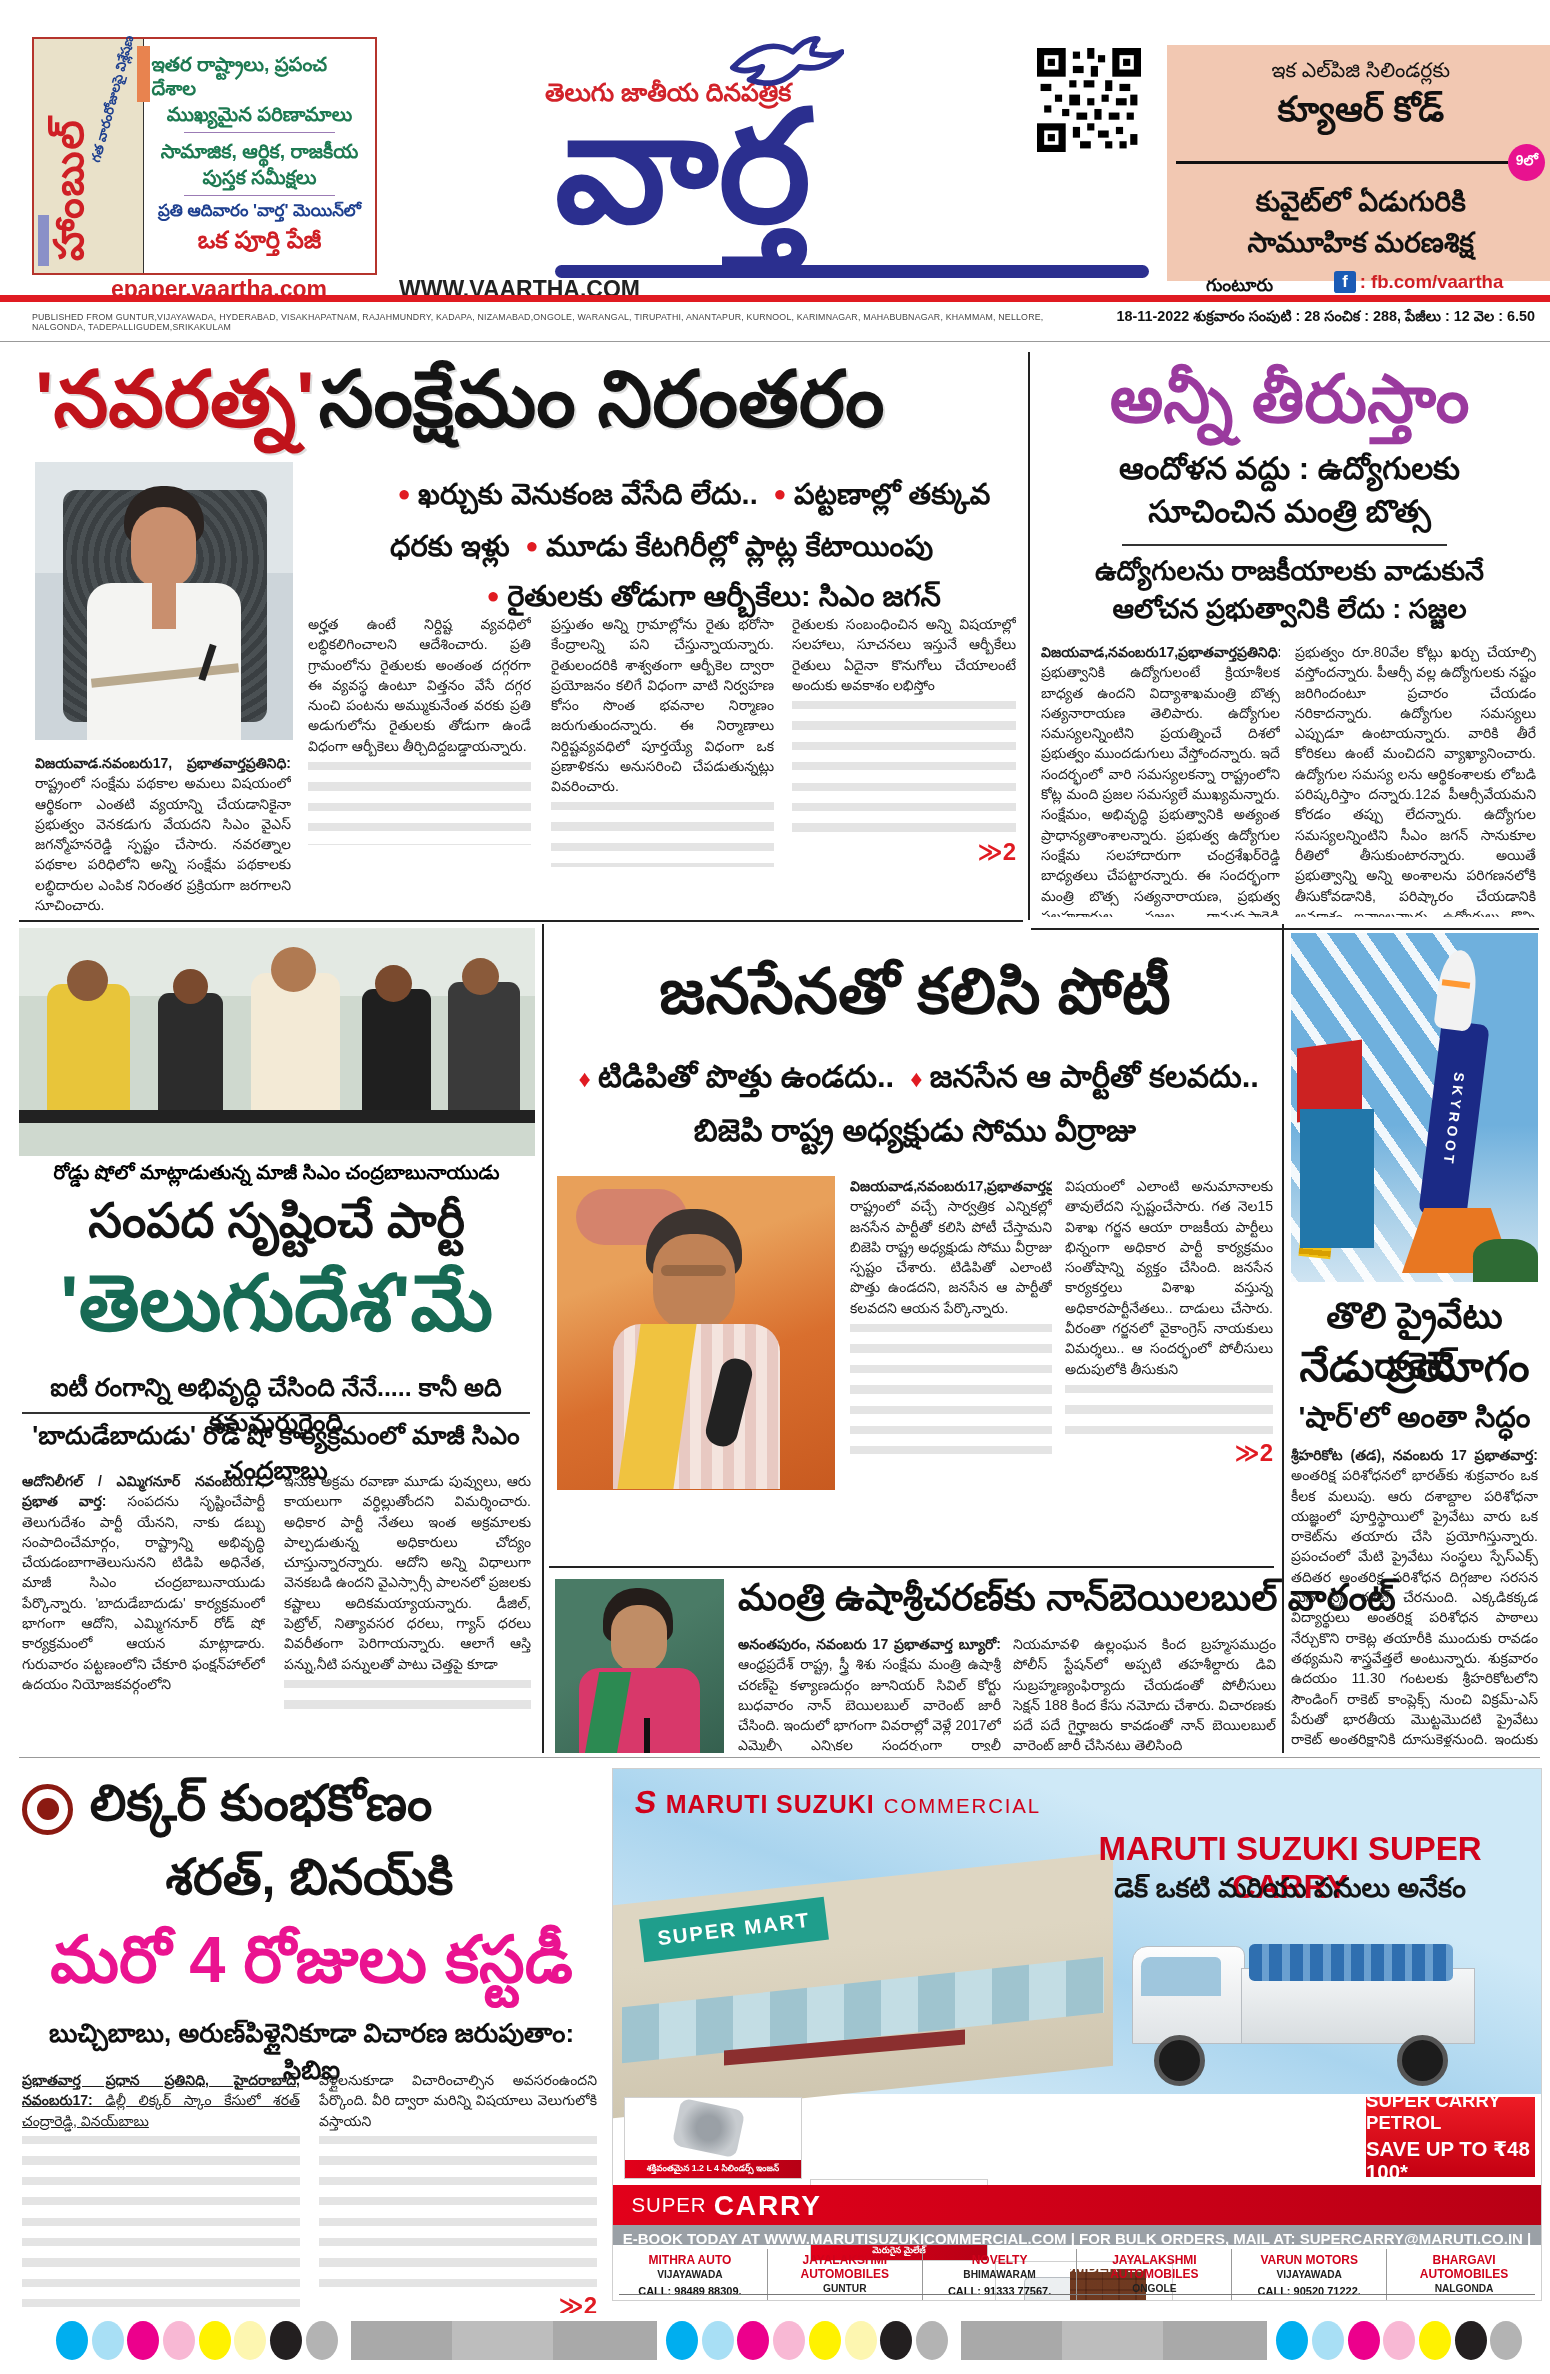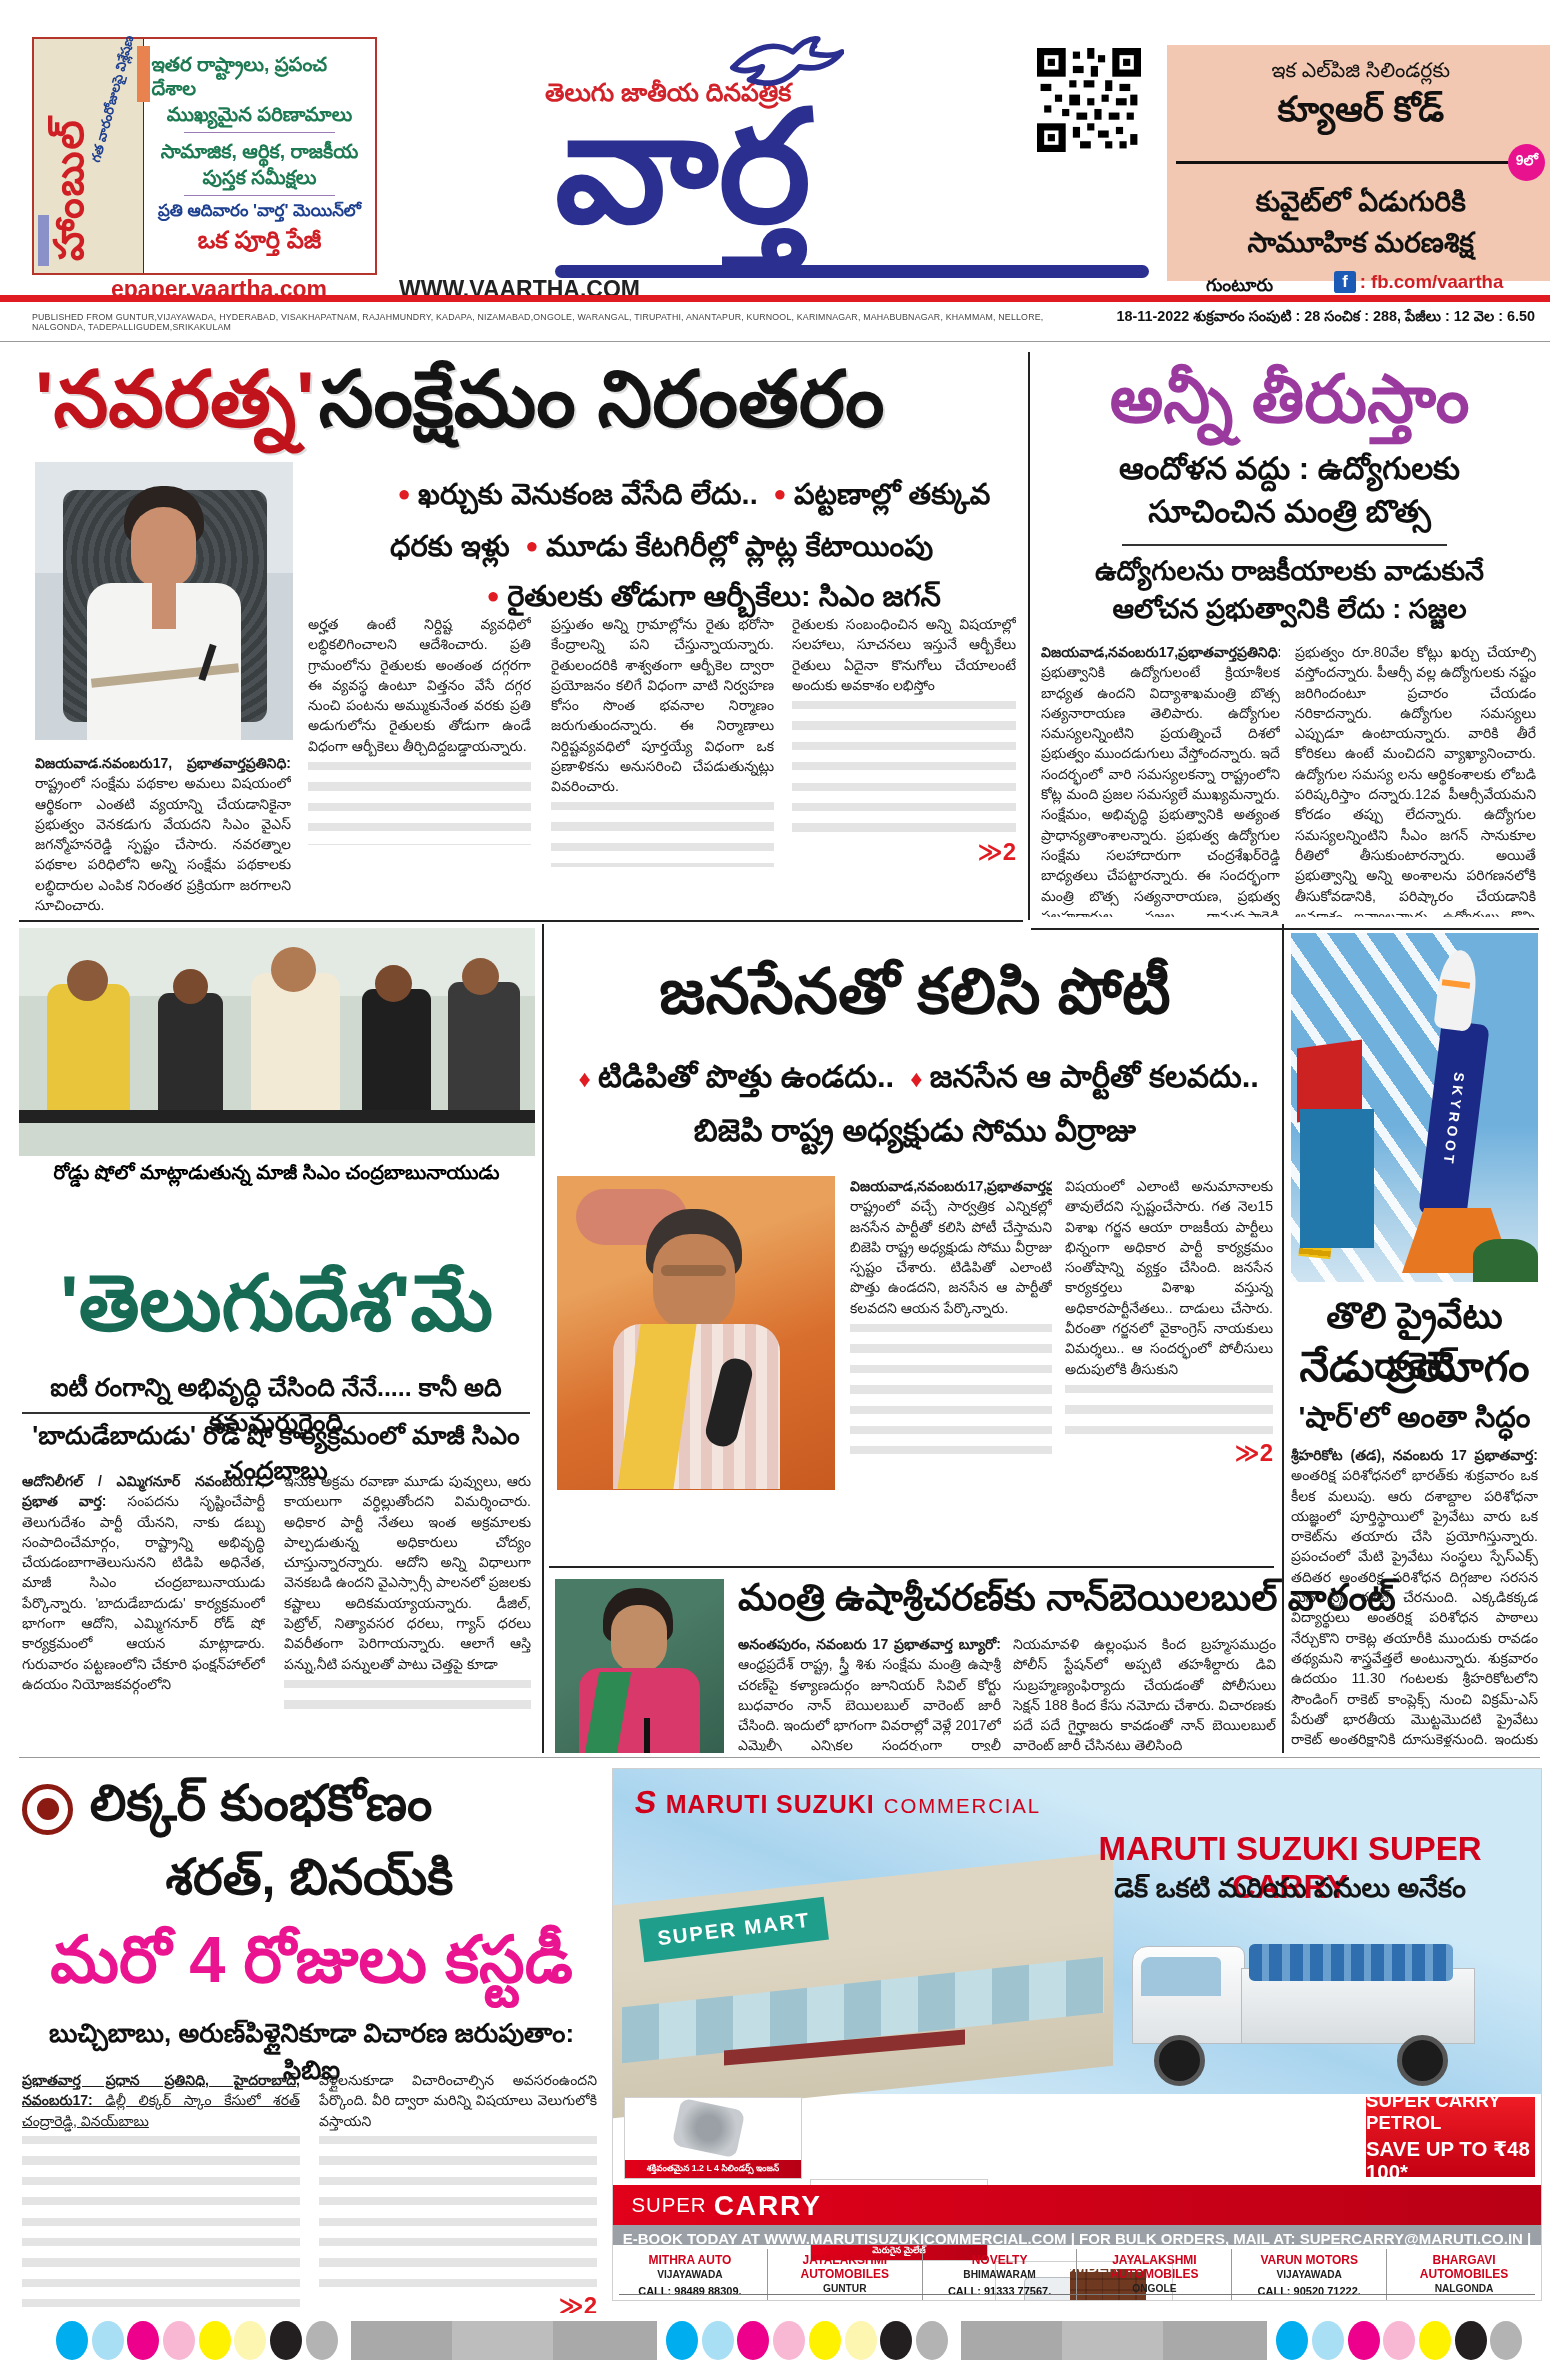--- a/index.html
+++ b/index.html
@@ -222,20 +222,21 @@
     <div class="abs" style="left:154px;top:41px;width:35px;height:35px;background:#7a4a2e;border-radius:50%;"></div>
     <div class="abs" style="left:232px;top:45px;width:89px;height:150px;background:#f3ead6;border-radius:15px 15px 0 0;"></div>
     <div class="abs" style="left:252px;top:18.6px;width:45px;height:45px;background:#b07a52;border-radius:50%;"></div>
     <div class="abs" style="left:343px;top:61px;width:69px;height:134px;background:#1f1f1f;border-radius:11px 11px 0 0;"></div>
     <div class="abs" style="left:356px;top:37px;width:37px;height:37px;background:#7a4a2e;border-radius:50%;"></div>
     <div class="abs" style="left:429px;top:54px;width:72px;height:141px;background:#3a3a3a;border-radius:11px 11px 0 0;"></div>
     <div class="abs" style="left:443px;top:30px;width:37px;height:37px;background:#8a5a3a;border-radius:50%;"></div>
     <div class="abs" style="left:0;top:182px;width:516px;height:13px;background:#222;"></div>
   </div>
   <div class="abs cap ctr" style="left:18.6px;top:1161px;width:516px;">రోడ్డు షోలో మాట్లాడుతున్న మాజీ సిఎం చంద్రబాబునాయుడు</div>
+  <div class="abs b ctr" style="left:18.6px;top:1193px;width:516px;font-size:48px;color:#141414;">సంపద సృష్టించే పార్టీ</div>
   <div class="abs b ctr" style="left:18.6px;top:1258px;width:516px;font-size:78px;color:#176a54;">'తెలుగుదేశ'మే</div>
   <div class="abs b ctr" style="left:22px;top:1373px;width:508px;font-size:25px;">ఐటీ రంగాన్ని అభివృద్ధి చేసింది నేనే..... కానీ అది కనుమరుగైంది</div>
   <div class="abs" style="left:22px;top:1412px;width:508px;height:1.9px;background:#333;"></div>
   <div class="abs b ctr" style="left:22px;top:1421px;width:508px;font-size:25px;">'బాదుడేబాదుడు' రోడ్ షో కార్యక్రమంలో మాజీ సిఎం చంద్రబాబు</div>
   <div class="abs body-txt" style="left:22px;top:1471px;width:243px;height:269px;overflow:hidden;">
     <b>ఆదోనిలీగల్ / ఎమ్మిగనూర్ నవంబరు17, ప్రభాత వార్త:</b>
     <span>సంపదను సృష్టించేపార్టీ తెలుగుదేశం పార్టీ యేనని, నాకు డబ్బు సంపాదించేమార్గం, రాష్ట్రాన్ని అభివృద్ధి చేయడంబాగాతెలుసునని టిడిపి అధినేత, మాజీ సిఎం చంద్రబాబునాయుడు పేర్కొన్నారు. 'బాదుడేబాదుడు' కార్యక్రమంలో భాగంగా ఆదోని, ఎమ్మిగనూర్ రోడ్ షో కార్యక్రమంలో ఆయన మాట్లాడారు. గురువారం పట్టణంలోని చేకూరి ఫంక్షన్‌హాల్‌లో ఉదయం నియోజకవర్గంలోని</span>
   </div>
   <div class="abs body-txt" style="left:284px;top:1471px;width:247px;height:269px;overflow:hidden;">
     <span>ఇసుక అక్రమ రవాణా మూడు పువ్వులు, ఆరు కాయలుగా వర్ధిల్లుతోందని విమర్శించారు. అధికార పార్టీ నేతలు ఇంత అక్రమాలకు పాల్పడుతున్న అధికారులు చోద్యం చూస్తున్నారన్నారు. ఆదోని అన్ని విధాలుగా వెనకబడి ఉందని వైఎస్సార్సీ పాలనలో ప్రజలకు కష్టాలు అదికమయ్యాయన్నారు. డీజిల్, పెట్రోల్, నిత్యావసర ధరలు, గ్యాస్ ధరలు వివరీతంగా పెరిగాయన్నారు. ఆలాగే ఆస్తి పన్ను,నీటి పన్నులతో పాటు చెత్తపై కూడా</span>

